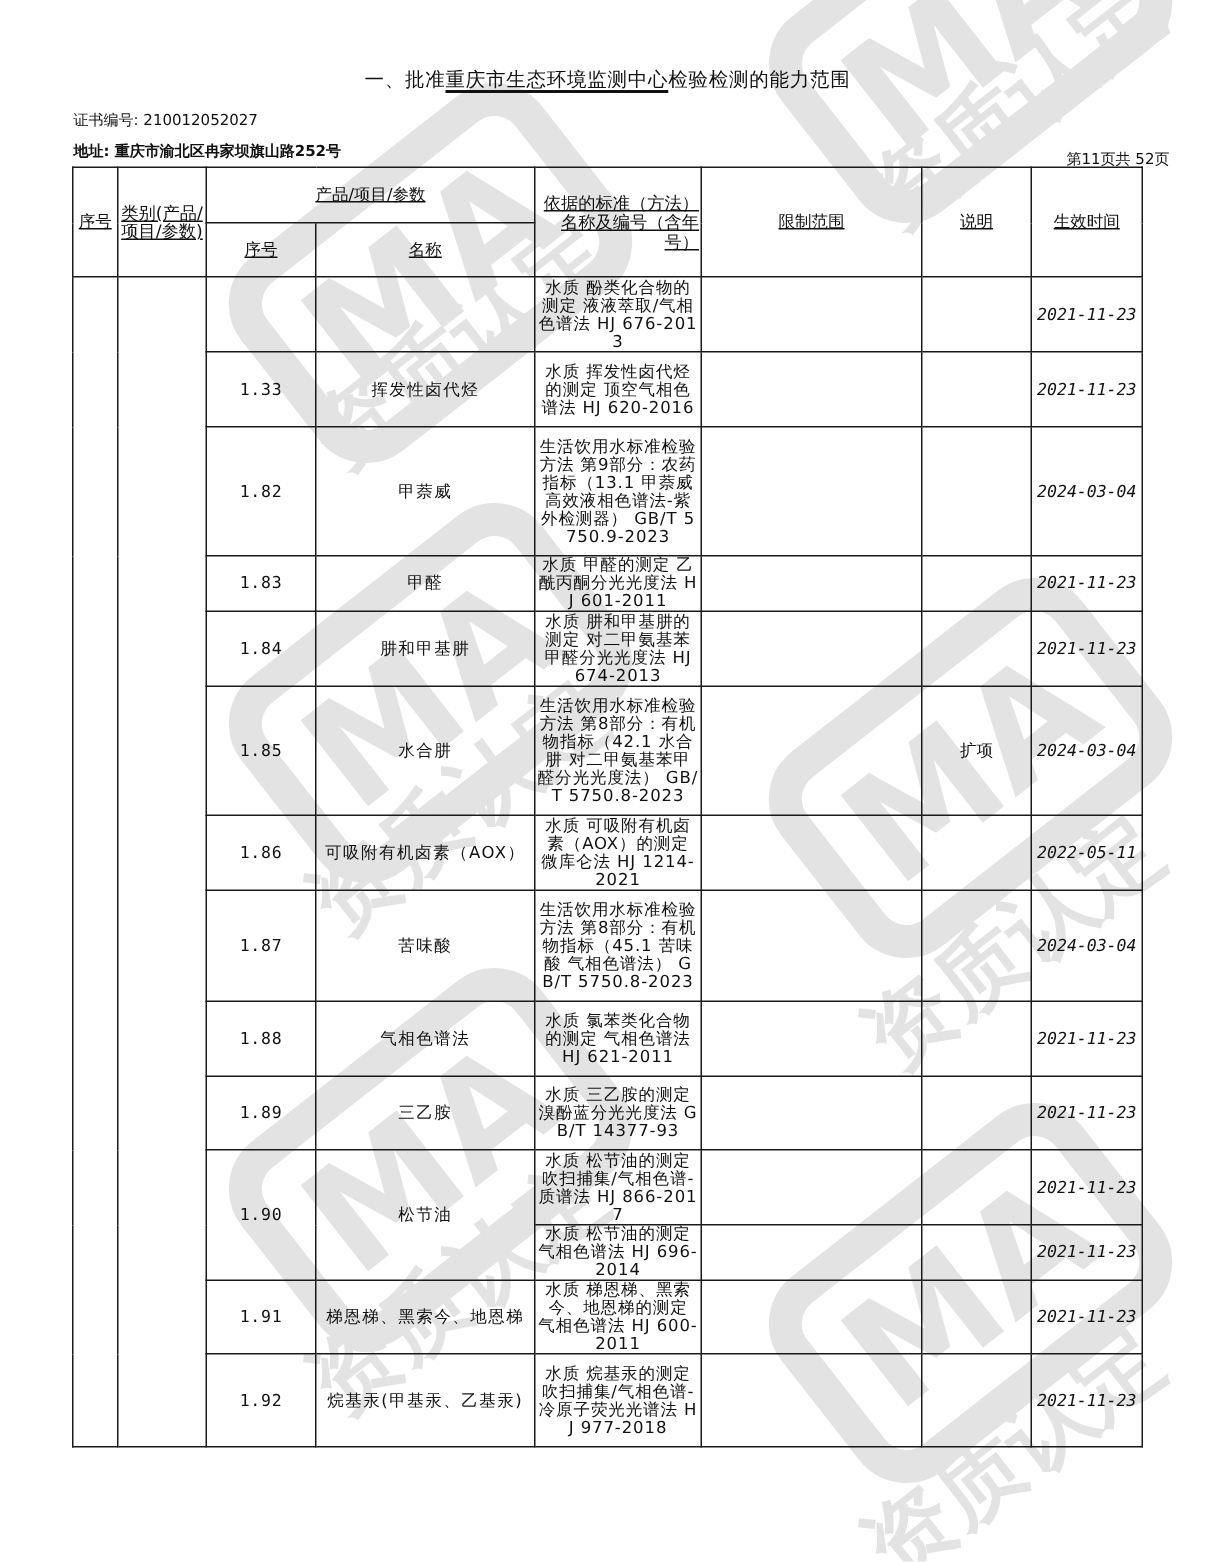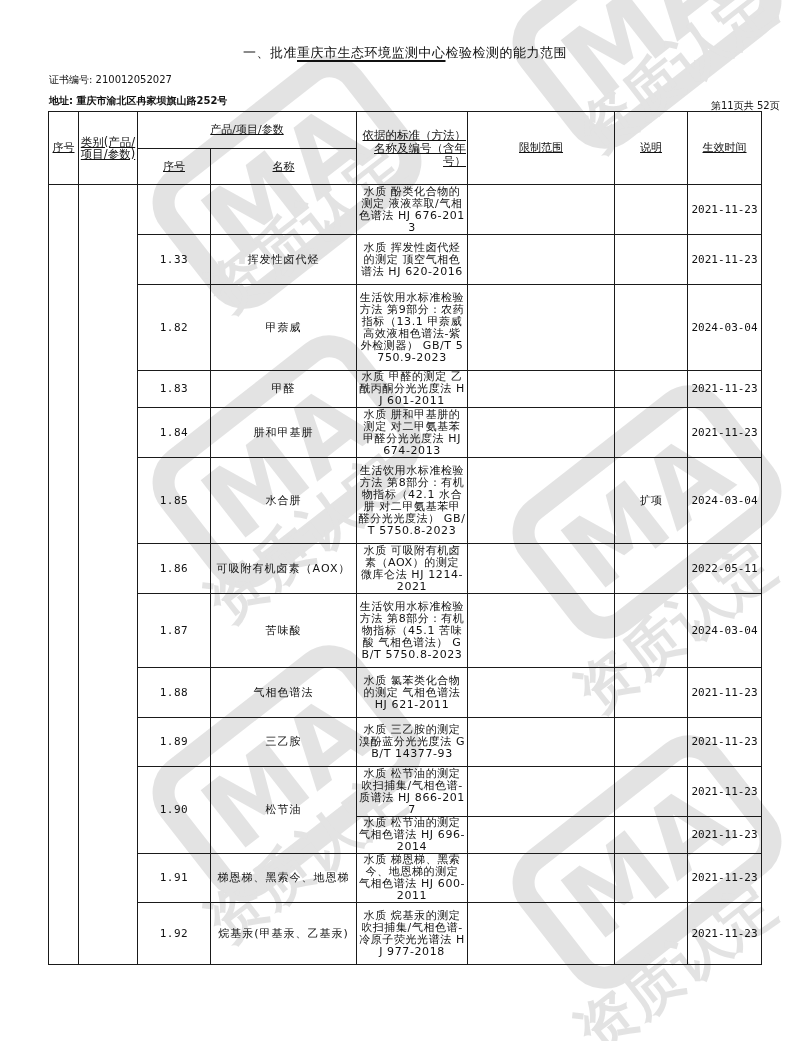--- a/index.html
+++ b/index.html
@@ -13,21 +13,21 @@
   .addr { top:94px; left:49px;font-weight:bold; }
   .page { top:99px; left:711px; font-size:10px; }
   table.grid { position:absolute; left:48px; top:111px; border-collapse:collapse;
                table-layout:fixed; width:713px; }
   table.grid td { border:1.3px solid #1a1a1a; padding:0 1px; vertical-align:middle;
                   text-align:center; font-size:11px; line-height:12px; overflow:hidden; }
   td.hdr { font-size:12px; line-height:14px;text-decoration:underline; }
   td.std { font-size:10.6px; line-height:11.3px; letter-spacing:0.6px; padding:0 1px;
            vertical-align:top; padding-top:2px; word-break:break-all; }
   td.num { font-family:"DejaVu Sans Mono","Liberation Mono",monospace; font-size:10.5px; letter-spacing:0.5px; }
-  td.date { font-family:"DejaVu Sans Mono","Liberation Mono",monospace; font-size:10.5px; }
+  td.date { font-family:"DejaVu Sans Mono","Liberation Mono",monospace; font-size:10.5px;font-style:italic; }
   td.name { font-size:11.5px; letter-spacing:1px; }
   .wm { position:absolute; pointer-events:none; opacity:0.16; }
   .wm-text { font-family:"DejaVu Sans",sans-serif; font-weight:bold; color:#555;
              font-size:58px; transform:rotate(-38deg); white-space:nowrap; position:absolute; }
   .wm-ma { position:absolute; border:22px solid #555; border-radius:40px; width:210px; height:120px;
            transform:rotate(-38deg); color:#555; font-weight:bold; font-size:100px; text-align:center;
            line-height:120px; font-family:"DejaVu Sans",sans-serif; }
 </style>
 </head>
 <body>

